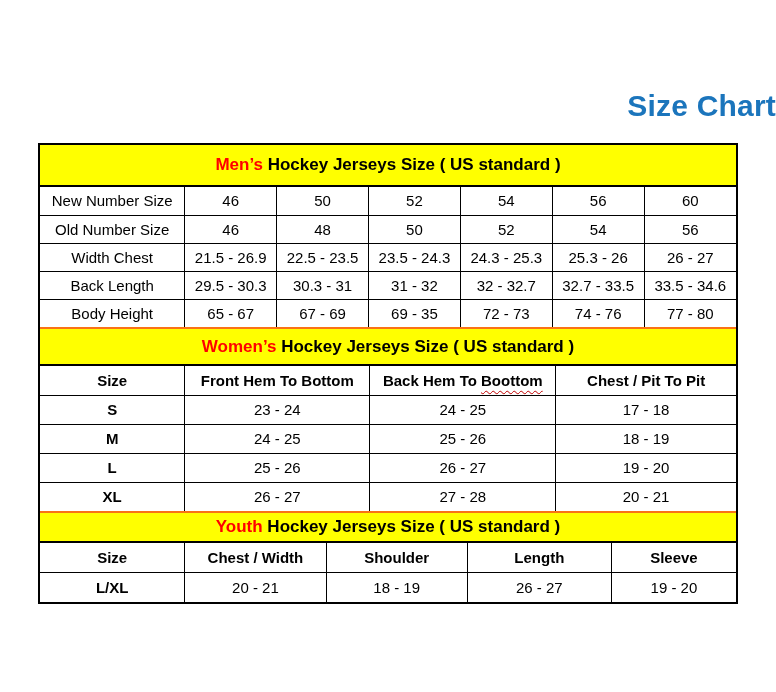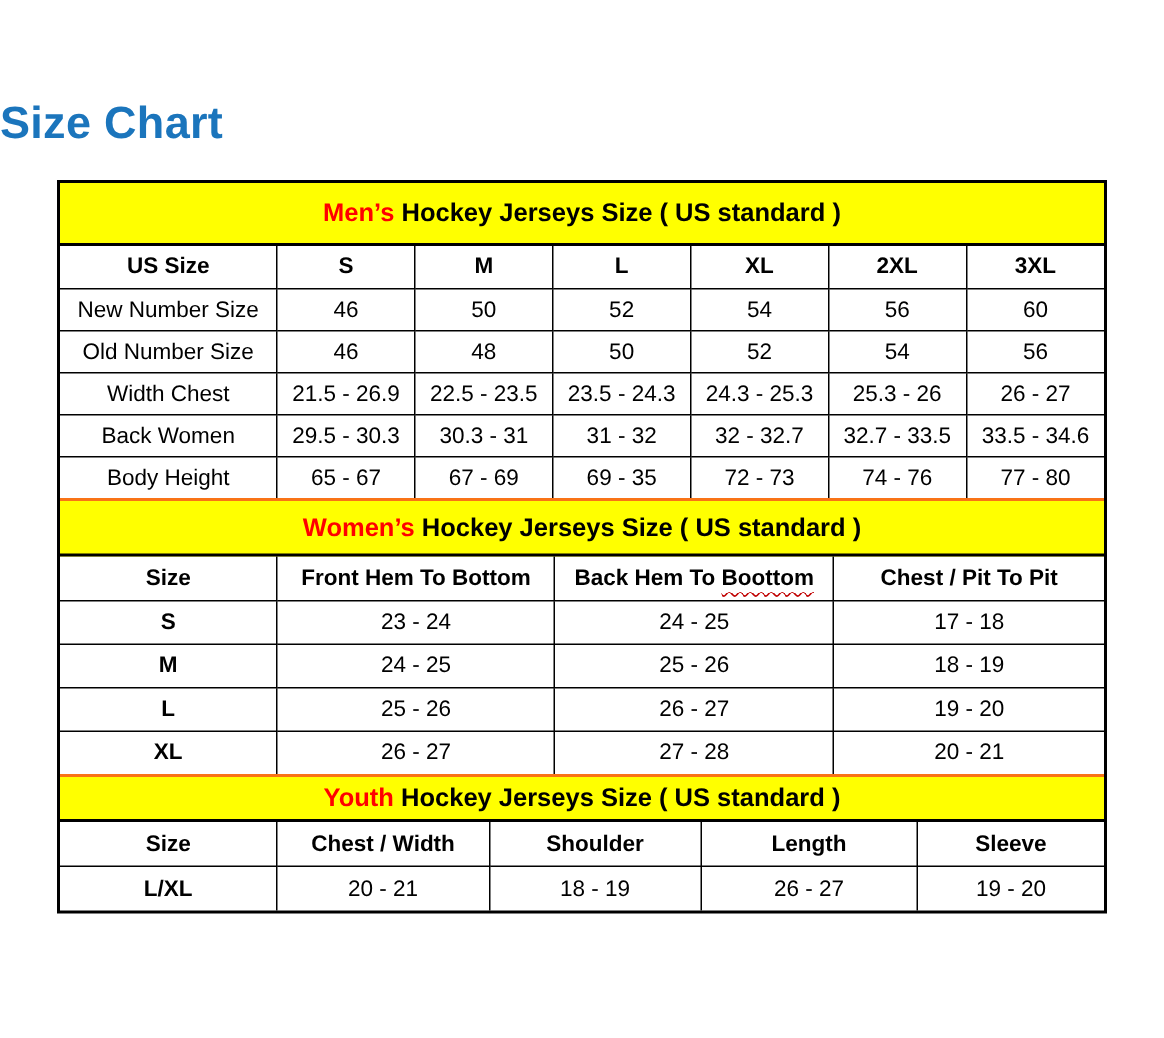--- a/index.html
+++ b/index.html
@@ -2,22 +2,22 @@
 <html><head>
 <meta charset="utf-8">
 <style>
   html,body { margin:0; padding:0; }
   body {
     width:776px; height:692px; background:#ffffff; overflow:hidden;
     font-family:"Liberation Sans","DejaVu Sans",sans-serif; color:#000;
   }
   .sheet { width:776px; height:692px; position:relative; }
   h1.title {
-    margin:0; padding-top:64px; height:38px; line-height:38px;
-    text-align:left; font-size:30px; font-weight:bold; color:#1B75BC;
+    margin:0; padding-top:87px; height:38px; line-height:38px;
+    text-align:right; font-size:30px; font-weight:bold; color:#1B75BC;
     letter-spacing:0.2px;
   }
   .chart {
     width:696px; margin:18px 4px 0 38px;
     border:2px solid #000; background:#fff;
   }
   .band {
     background:#FFFF00; border-top:2px solid #f97316; border-bottom:2px solid #000;
     display:flex; align-items:center; justify-content:center;
     font-weight:bold; font-size:17px; text-align:center;
@@ -69,29 +69,20 @@
       <colgroup>
         <col style="width:20.8%">
         <col style="width:13.2%">
           <col style="width:13.2%">
           <col style="width:13.2%">
         <col style="width:13.2%">
           <col style="width:13.2%">
           <col style="width:13.2%">
       </colgroup>
       <tbody>
-          <tr class="hdr">
-        <th>US Size</th>
-        <th>S</th>
-        <th>M</th>
-        <th>L</th>
-        <th>XL</th>
-        <th>2XL</th>
-        <th>3XL</th>
-      </tr>
       <tr>
         <td class="lbl">New Number Size</td>
         <td>46</td>
         <td>50</td>
         <td>52</td>
         <td>54</td>
         <td>56</td>
         <td>60</td>
       </tr>
       <tr>
@@ -106,21 +97,21 @@
       <tr>
         <td class="lbl">Width Chest</td>
         <td>21.5 - 26.9</td>
         <td>22.5 - 23.5</td>
         <td>23.5 - 24.3</td>
         <td>24.3 - 25.3</td>
         <td>25.3 - 26</td>
         <td>26 - 27</td>
       </tr>
       <tr>
-        <td class="lbl">Back Women</td>
+        <td class="lbl">Back Length</td>
         <td>29.5 - 30.3</td>
         <td>30.3 - 31</td>
         <td>31 - 32</td>
         <td>32 - 32.7</td>
         <td>32.7 - 33.5</td>
         <td>33.5 - 34.6</td>
       </tr>
       <tr>
         <td class="lbl">Body Height</td>
         <td>65 - 67</td>

